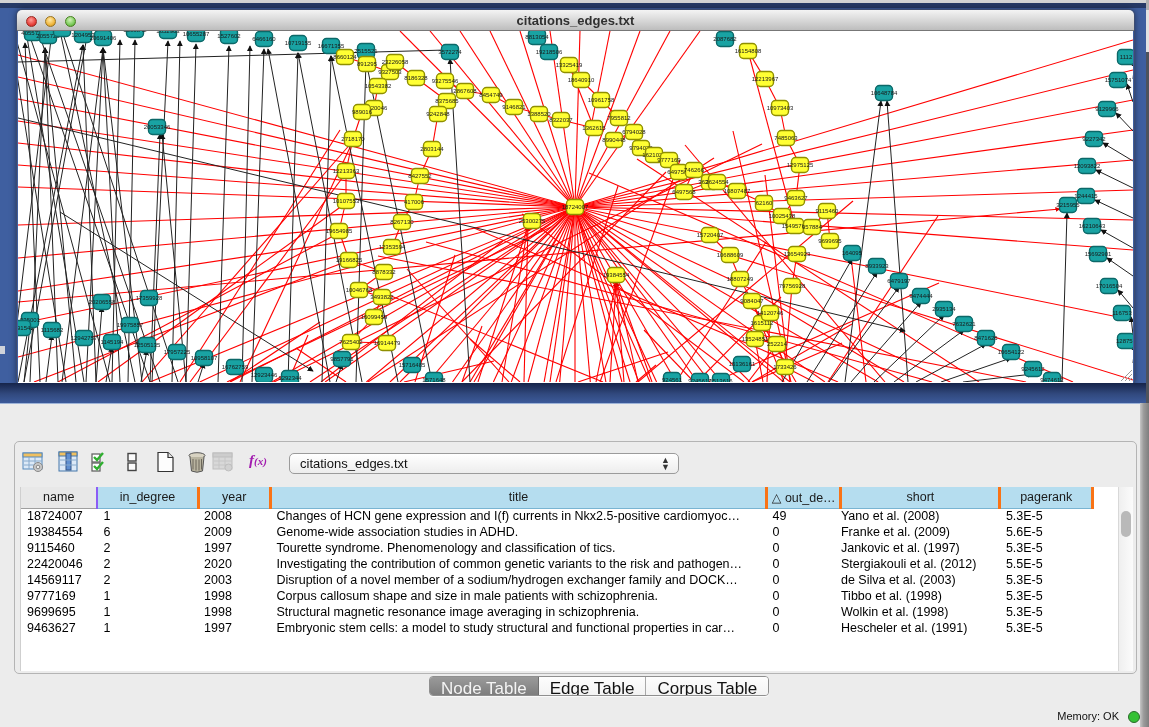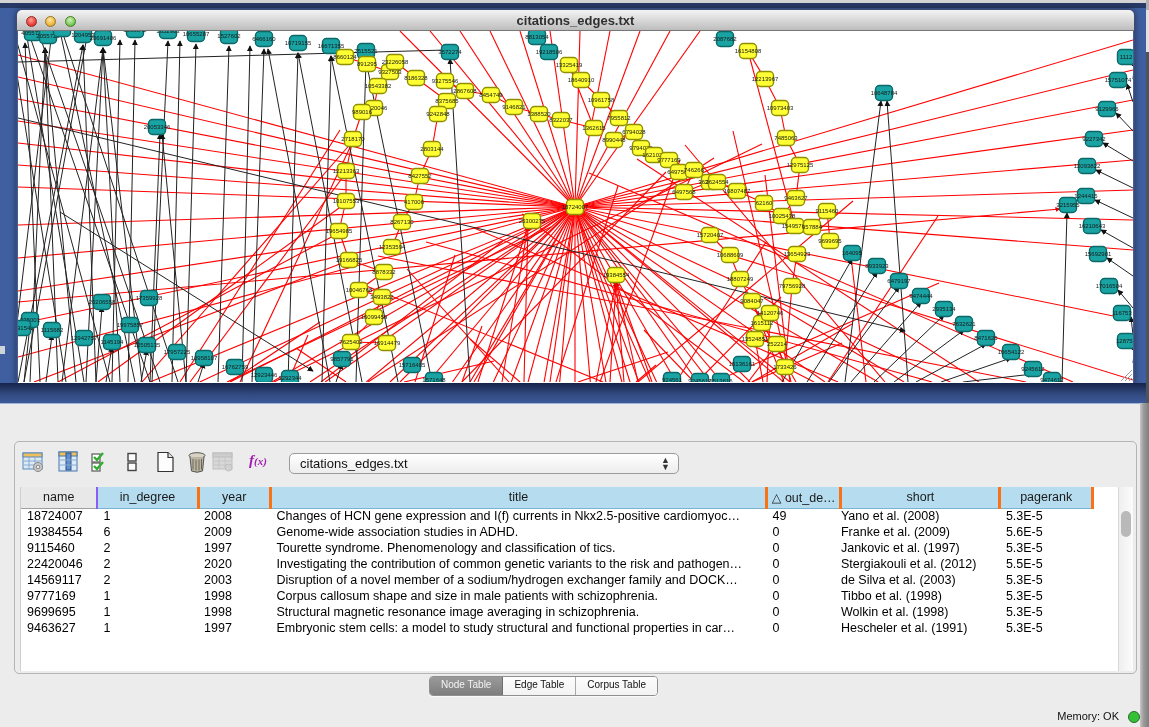--- a/index.html
+++ b/index.html
@@ -28,21 +28,21 @@
 #ddarrows{position:absolute;right:8px;top:3px;font-size:9px;color:#333;line-height:7px}
 #tablewrap{position:absolute;left:5px;top:45px;width:1101px;height:184px;background:#fff;overflow:hidden;border-left:1px solid #cfcfcf}
 table{border-collapse:collapse;table-layout:fixed;width:1073px;font-size:12.5px}
 th{height:21px;font-weight:normal;color:#1a1a1a;background:#b5ddef;border-right:3px solid #f97316;border-bottom:1px solid #79b4d2;overflow:hidden;white-space:nowrap}
 th.g{background:#e8e8e8;border-right:2px solid #8b5cf6;border-bottom:1px solid #9f9f9f}
 td{height:16px;color:#000;overflow:hidden;white-space:nowrap;padding:0 0 0 6px}
 td.c1{width:76px}td.c2{width:100px}td.c3{width:72px}td.c4{width:493px}td.c5{width:74px}td.c6{width:158px;text-align:left;padding:0}td.c7{width:92px}
 #vscroll{position:absolute;right:3px;top:45px;width:15px;height:184px;background:linear-gradient(90deg,#efefef,#fbfbfb);border-left:1px solid #d8d8d8}
 #vthumb{position:absolute;left:2px;top:24px;width:10px;height:26px;background:#b9b9b9;border-radius:5px}
 #tabs{position:absolute;left:429px;top:272px;height:20px;display:flex;border:1px solid #8f8f8f;border-radius:4px;overflow:hidden;box-shadow:0 1px 1px rgba(255,255,255,.8)}
-.tab{font-size:10px;padding:2px 11px 17px;background:linear-gradient(#fdfdfd,#f2f2f2);color:#111;border-right:1px solid #a9a9a9}
+.tab{font-size:17px;padding:2px 11px 17px;background:linear-gradient(#fdfdfd,#f2f2f2);color:#111;border-right:1px solid #a9a9a9}
 .tab.sel{background:linear-gradient(#9a9a9a,#7c7c7c);color:#f4f4f4;border-right:1px solid #6f6f6f}
 .tab:last-child{border-right:none}
 #mem{position:absolute;right:0px;top:306px;font-size:11px;color:#111}
 #memdot{display:inline-block;width:12px;height:12px;border-radius:50%;background:#35c135;border:1px solid #2a6b2a;vertical-align:-3px;margin-left:9px}
 </style></head>
 <body>
 <div id="root">
 <div id="topstrip"></div>
     <div id="topline"></div>
 <div id="win">

